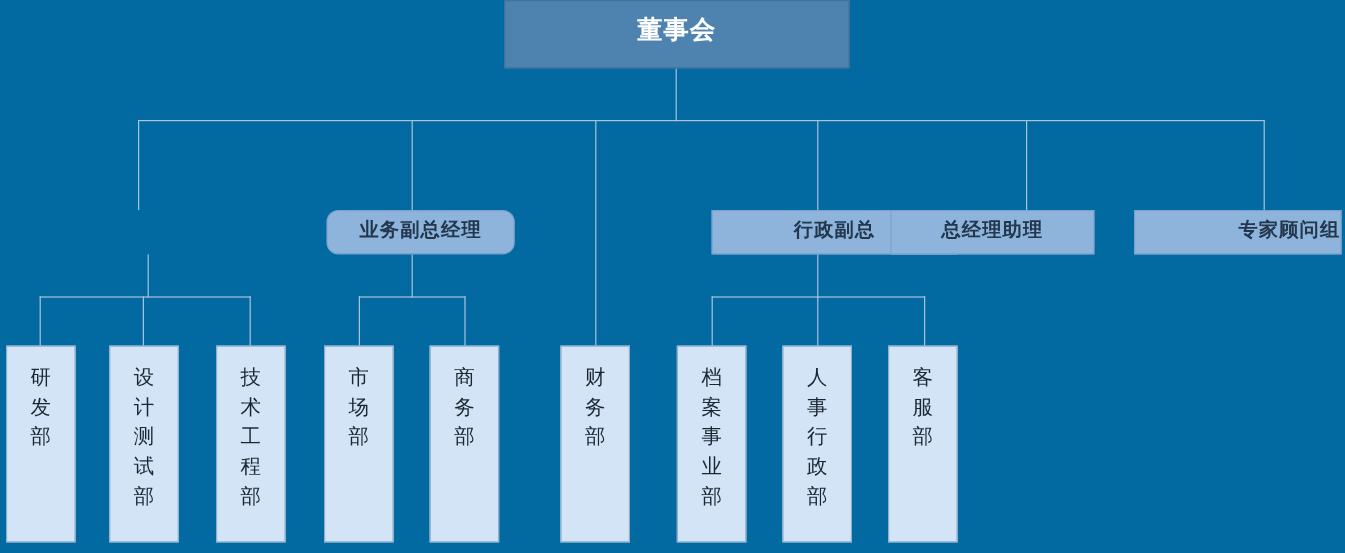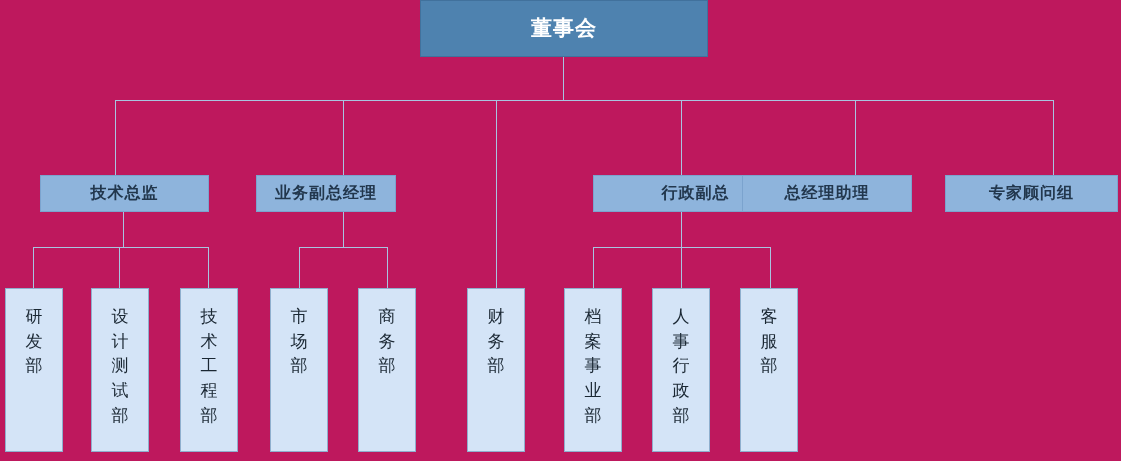--- a/index.html
+++ b/index.html
@@ -8,22 +8,23 @@
     padding: 0;
     background: #000000;
   }
   body {
     font-family: "Liberation Sans", "DejaVu Sans", sans-serif;
   }
   #chart-root {
     position: relative;
     width: 1121px;
     height: 461px;
-    background: #be185d;
+    background: #0369a1;
     overflow: hidden;
+    font-family: Liberation Mono, monospace;
   }
   .node {
     position: absolute;
     box-sizing: border-box;
     display: flex;
     align-items: center;
     justify-content: center;
     text-align: center;
   }
   .node-label {
@@ -100,37 +101,34 @@
   <div class="conn conn-v" style="left:681px; top:212px; height:36px;"></div>
   <div class="conn conn-h" style="left:593px; top:247px; width:178px;"></div>
   <div class="conn conn-v" style="left:593px; top:247px; height:41px;"></div>
   <div class="conn conn-v" style="left:681px; top:247px; height:41px;"></div>
   <div class="conn conn-v" style="left:770px; top:247px; height:41px;"></div>
 
   <div class="node lvl-root" style="left:420px; top:0px; width:288px; height:57px;">
     <span class="node-label">董事会</span>
   </div>
 
-  <div class="node lvl-exec" style="left:40px; top:175px; width:169px; height:37px;">
-    <span class="node-label">技术总监</span>
-  </div>
 
-  <div class="node lvl-exec" style="left:256px; top:175px; width:140px; height:37px;">
+  <div class="node lvl-exec" style="left:272px; top:175px; width:157px; height:37px;border-radius:10px;">
     <span class="node-label">业务副总经理</span>
   </div>
 
   <div class="node lvl-exec" style="left:593px; top:175px; width:205px; height:37px;">
     <span class="node-label">行政副总</span>
   </div>
 
   <div class="node lvl-exec" style="left:742px; top:175px; width:170px; height:37px;">
     <span class="node-label">总经理助理</span>
   </div>
 
-  <div class="node lvl-exec" style="left:945px; top:175px; width:173px; height:37px;">
+  <div class="node lvl-exec" style="left:945px; top:175px; width:173px; height:37px;justify-content:flex-end;">
     <span class="node-label">专家顾问组</span>
   </div>
 
   <div class="node lvl-dept" style="left:5px; top:288px; width:58px; height:164px;">
     <span class="node-label">研
 发
 部</span>
   </div>
 
   <div class="node lvl-dept" style="left:91px; top:288px; width:58px; height:164px;">

